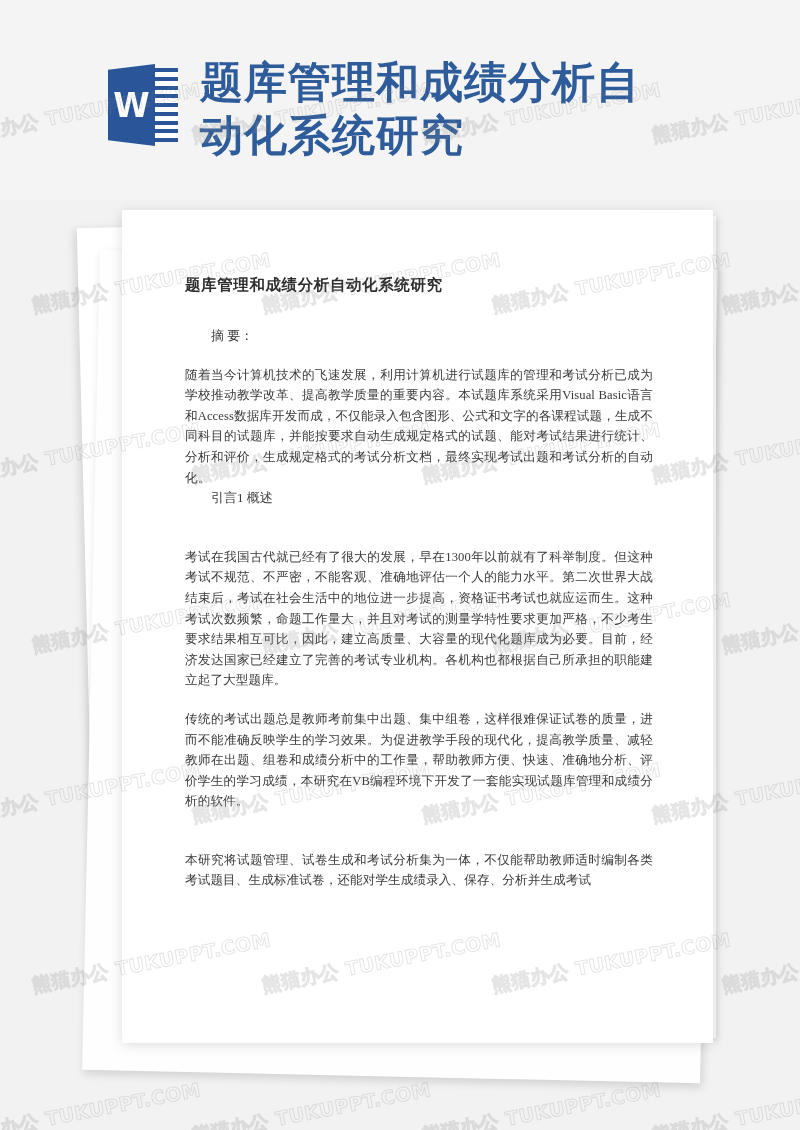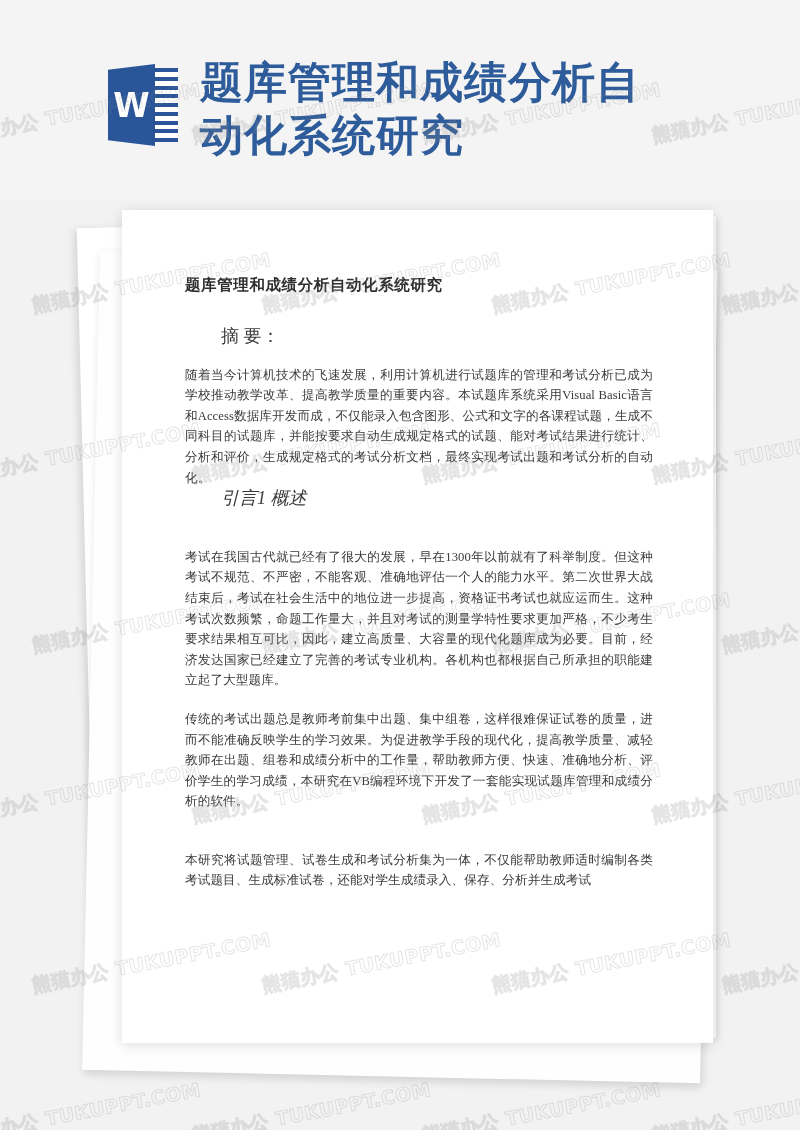--- a/index.html
+++ b/index.html
@@ -142,26 +142,26 @@
   .doc-p {
     font-family: "Liberation Serif", "DejaVu Serif", serif;
     font-size: 12.6px;
     line-height: 20.6px;
     color: #3a3a3a;
     margin: 0;
     text-align: justify;
     letter-spacing: .1px;
   }
   .gap-s { margin-top: 18px; }
-  .gap-m { margin-top: 16px; font-style: italic; }
+  .gap-m { margin-top: 16px; }
   .gap-l { margin-top: 26px; }
   .gap-xl { margin-top: 38px; }
   .sect {
     font-family: "Liberation Serif", "DejaVu Serif", serif;
-    font-size: 18px;
+    font-size: 13px;
     line-height: 20.6px;
     color: #3a3a3a;
     margin: 0;
     text-indent: 2em;
   }
   .sect-sub { text-indent: 2em; }
 
   
   .wi-fold {
     position: absolute;

